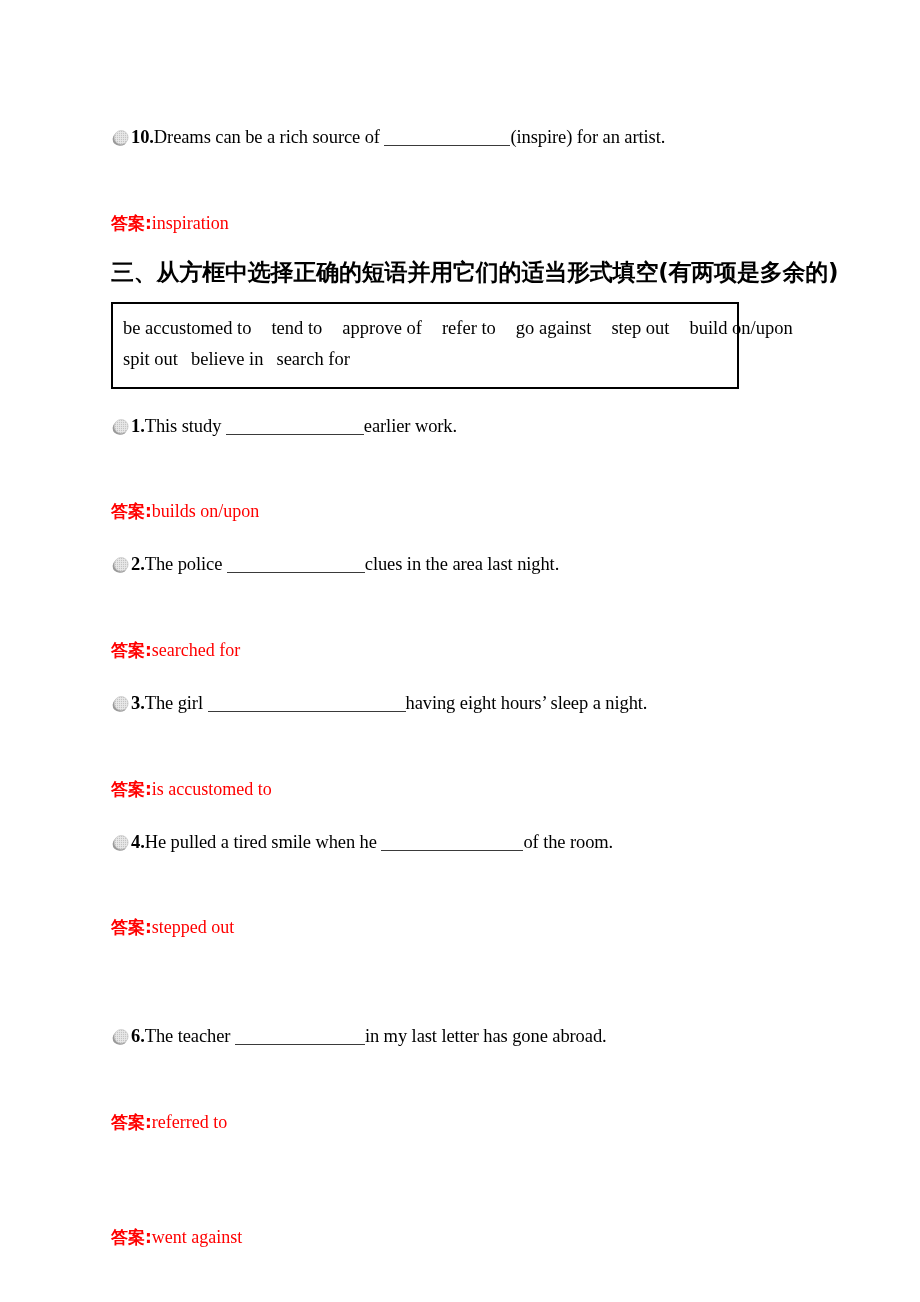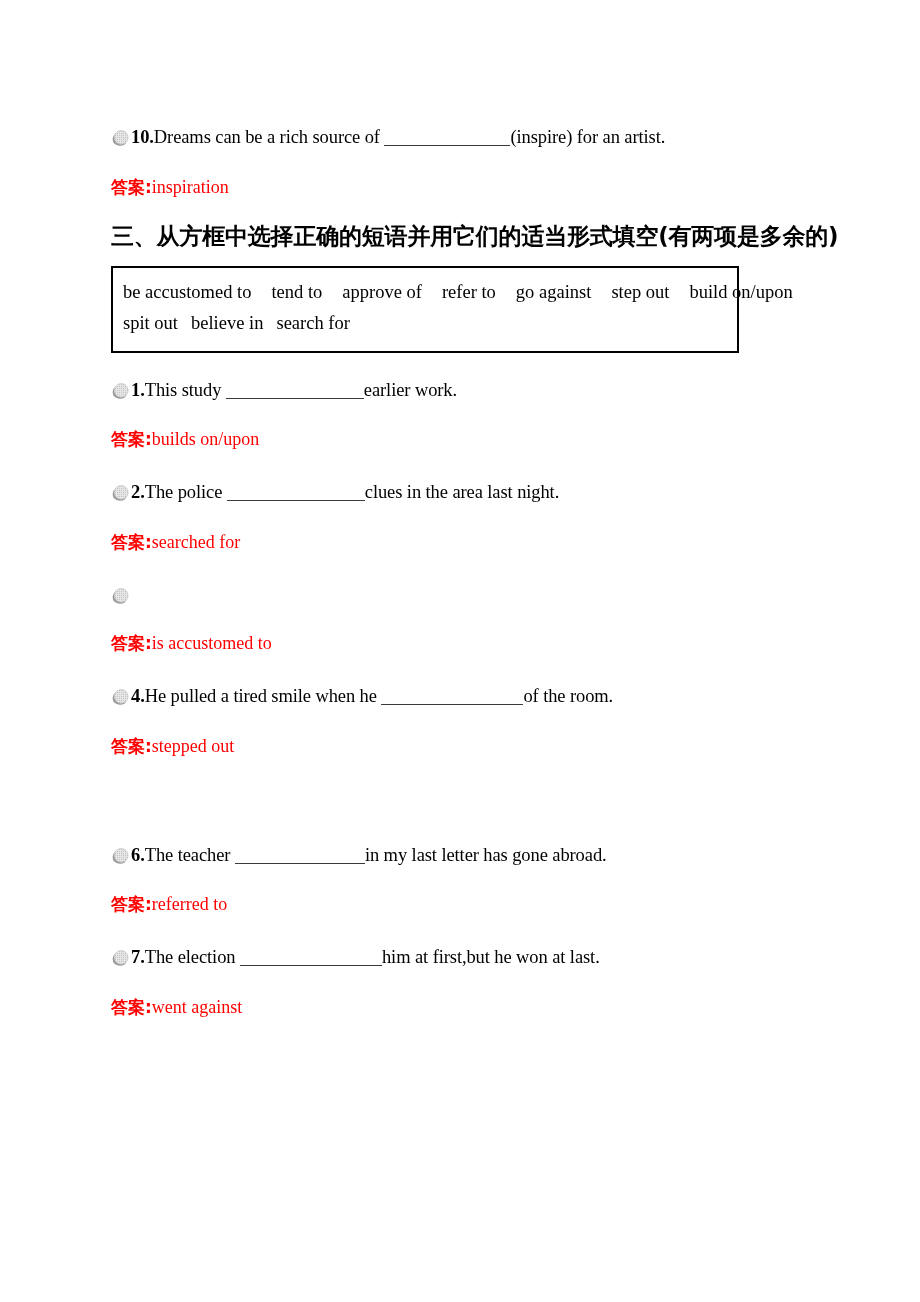--- a/index.html
+++ b/index.html
@@ -64,20 +64,21 @@
     vertical-align: -3px;
     height: 14px;
   }
 
   
   .a-row {
     font-size: 18px;
     line-height: 1.28;
     color: #ff0000;
     white-space: nowrap;
+    margin-top: 36px;
   }
   .a-label {
     font-family: "DejaVu Sans", "Liberation Sans", sans-serif;
     font-weight: bold;
     font-size: 17px;
     color: #ff0000;
     letter-spacing: 0px;
   }
   .a-text {
     color: #ff0000;
@@ -201,20 +202,21 @@
               <defs>
                 <pattern id="dots2" width="2" height="2" patternUnits="userSpaceOnUse">
                   <rect width="2" height="2" fill="#e8e8e8"></rect>
                   <circle cx="0.6" cy="0.6" r="0.55" fill="#b9b9b9"></circle>
                 </pattern>
               </defs>
               <path d="M3.2 14.6 A7.2 7.2 0 1 1 13.8 15.4 A8.6 8.6 0 0 1 3.2 14.6 Z" fill="#9a9a9a"></path>
               <circle cx="10.2" cy="8.4" r="6.9" fill="url(#dots2)" stroke="#c4c4c4" stroke-width="0.7"></circle>
             </svg>
           </span>
+          <span class="q-text"><span class="q-num">3.</span><span>The girl </span><span class="blank" style="width:198px"></span><span>having eight hours’  sleep a night.</span></span>
         </div>
         <div class="sp-26"></div>
         <div class="a-row"><span class="a-label">答案</span><span class="a-label">:</span><span class="a-text">is accustomed to</span></div>
         <div class="sp-30"></div>
         <div class="q-row">
           <span class="bullet">
             <svg width="19" height="19" viewBox="0 0 19 19" aria-hidden="true">
               <defs>
                 <pattern id="dots3" width="2" height="2" patternUnits="userSpaceOnUse">
                   <rect width="2" height="2" fill="#e8e8e8"></rect>
@@ -243,33 +245,18 @@
               </defs>
               <path d="M3.2 14.6 A7.2 7.2 0 1 1 13.8 15.4 A8.6 8.6 0 0 1 3.2 14.6 Z" fill="#9a9a9a"></path>
               <circle cx="10.2" cy="8.4" r="6.9" fill="url(#dots5)" stroke="#c4c4c4" stroke-width="0.7"></circle>
             </svg>
           </span>
           <span class="q-text"><span class="q-num">6.</span><span>The teacher </span><span class="blank" style="width:130px"></span><span>in my last letter has gone abroad.</span></span>
         </div>
         <div class="sp-26"></div>
         <div class="a-row"><span class="a-label">答案</span><span class="a-label">:</span><span class="a-text">referred to</span></div>
         <div class="sp-30"></div>
-        <div class="q-row">
-          <span class="bullet">
-            <svg width="19" height="19" viewBox="0 0 19 19" aria-hidden="true">
-              <defs>
-                <pattern id="dots6" width="2" height="2" patternUnits="userSpaceOnUse">
-                  <rect width="2" height="2" fill="#e8e8e8"></rect>
-                  <circle cx="0.6" cy="0.6" r="0.55" fill="#b9b9b9"></circle>
-                </pattern>
-              </defs>
-              <path d="M3.2 14.6 A7.2 7.2 0 1 1 13.8 15.4 A8.6 8.6 0 0 1 3.2 14.6 Z" fill="#9a9a9a"></path>
-              <circle cx="10.2" cy="8.4" r="6.9" fill="url(#dots6)" stroke="#c4c4c4" stroke-width="0.7"></circle>
-            </svg>
-          </span>
-          <span class="q-text"><span class="q-num">7.</span><span>The election </span><span class="blank" style="width:142px"></span><span>him at first,but he won at last.</span></span>
-        </div>
         <div class="sp-26"></div>
         <div class="a-row"><span class="a-label">答案</span><span class="a-label">:</span><span class="a-text">went against</span></div>
       </div>
 
   </div>
 </div>
 
 </body></html>

